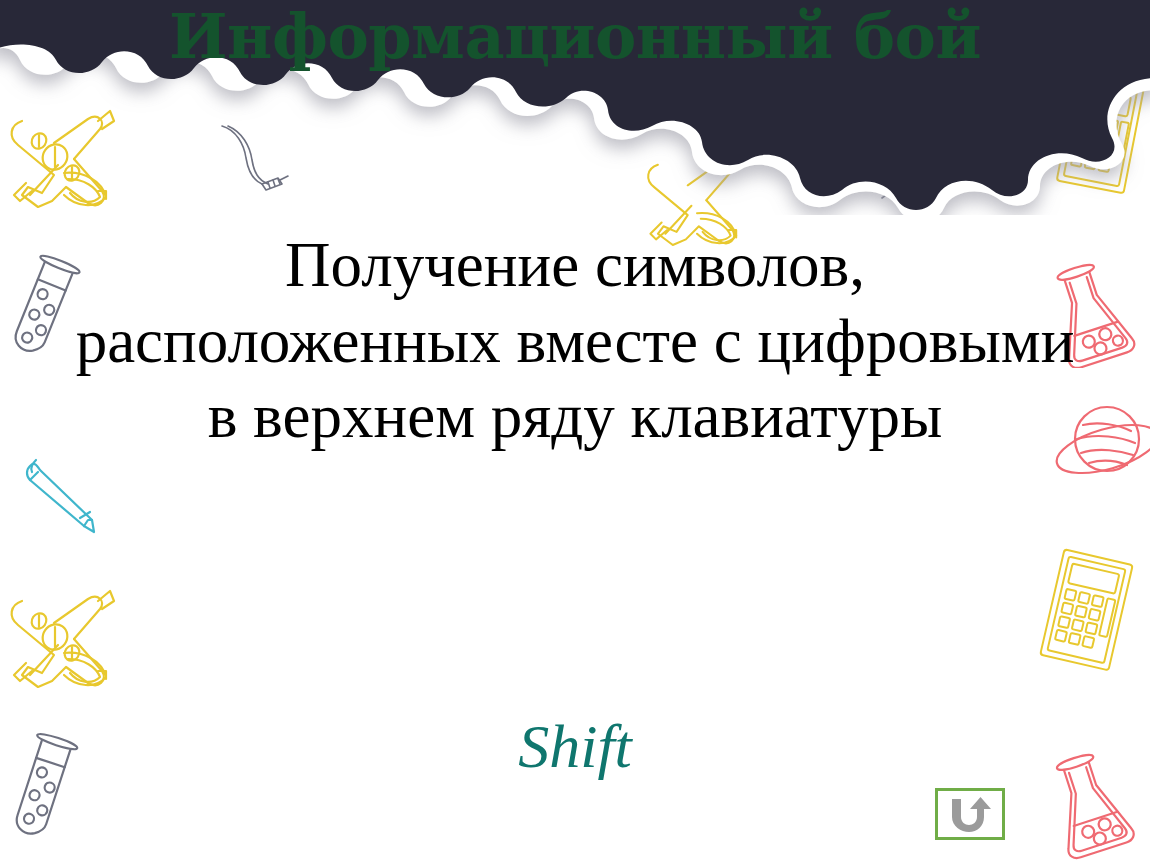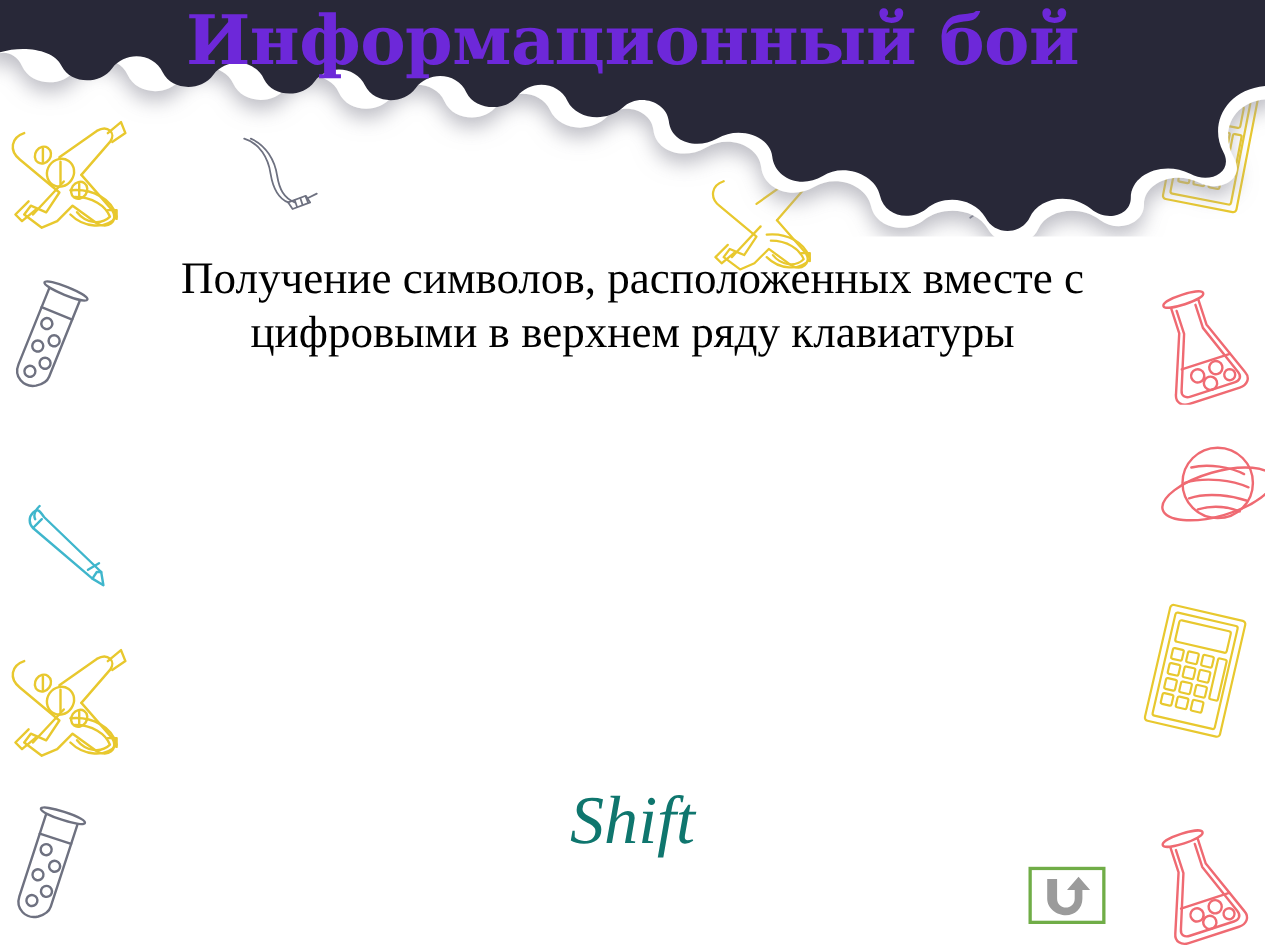--- a/index.html
+++ b/index.html
@@ -53,21 +53,21 @@
     left: 0;
     top: 0;
     display: block;
   }
   .banner-title {
     position: absolute;
     left: 0;
     top: 4px;
     width: 1150px;
     text-align: center;
-    color: #6d28d9;
+    color: #14532d;
     font-family: "DejaVu Serif", "Liberation Serif", serif;
     font-weight: bold;
     font-size: 62px;
     letter-spacing: -0.5px;
     line-height: 1.05;
     z-index: 4;
     white-space: nowrap;
   }
 
   
@@ -78,21 +78,21 @@
     width: 1150px;
     z-index: 2;
   }
   .question-text {
     width: 1010px;
     margin: 0 auto;
     text-align: center;
     color: #000000;
     font-family: "Liberation Serif", "DejaVu Serif", serif;
     font-weight: normal;
-    font-size: 41px;
+    font-size: 63px;
     line-height: 1.20;
   }
 
   .answer-wrap {
     position: absolute;
     left: 0;
     top: 712px;
     width: 1150px;
     text-align: center;
     z-index: 2;

